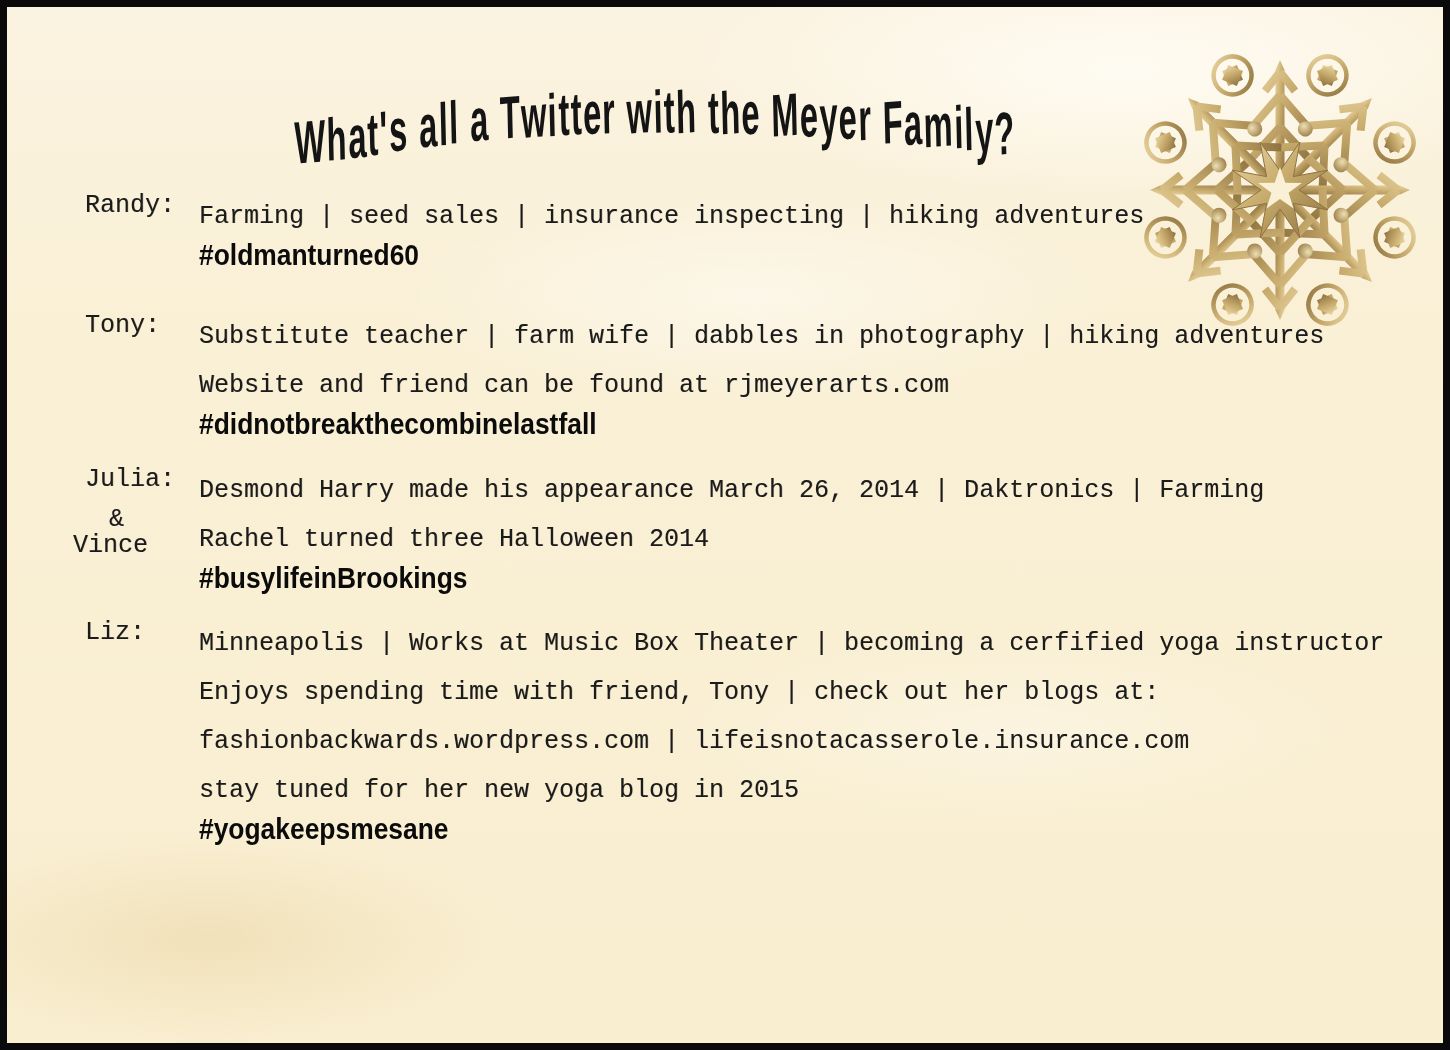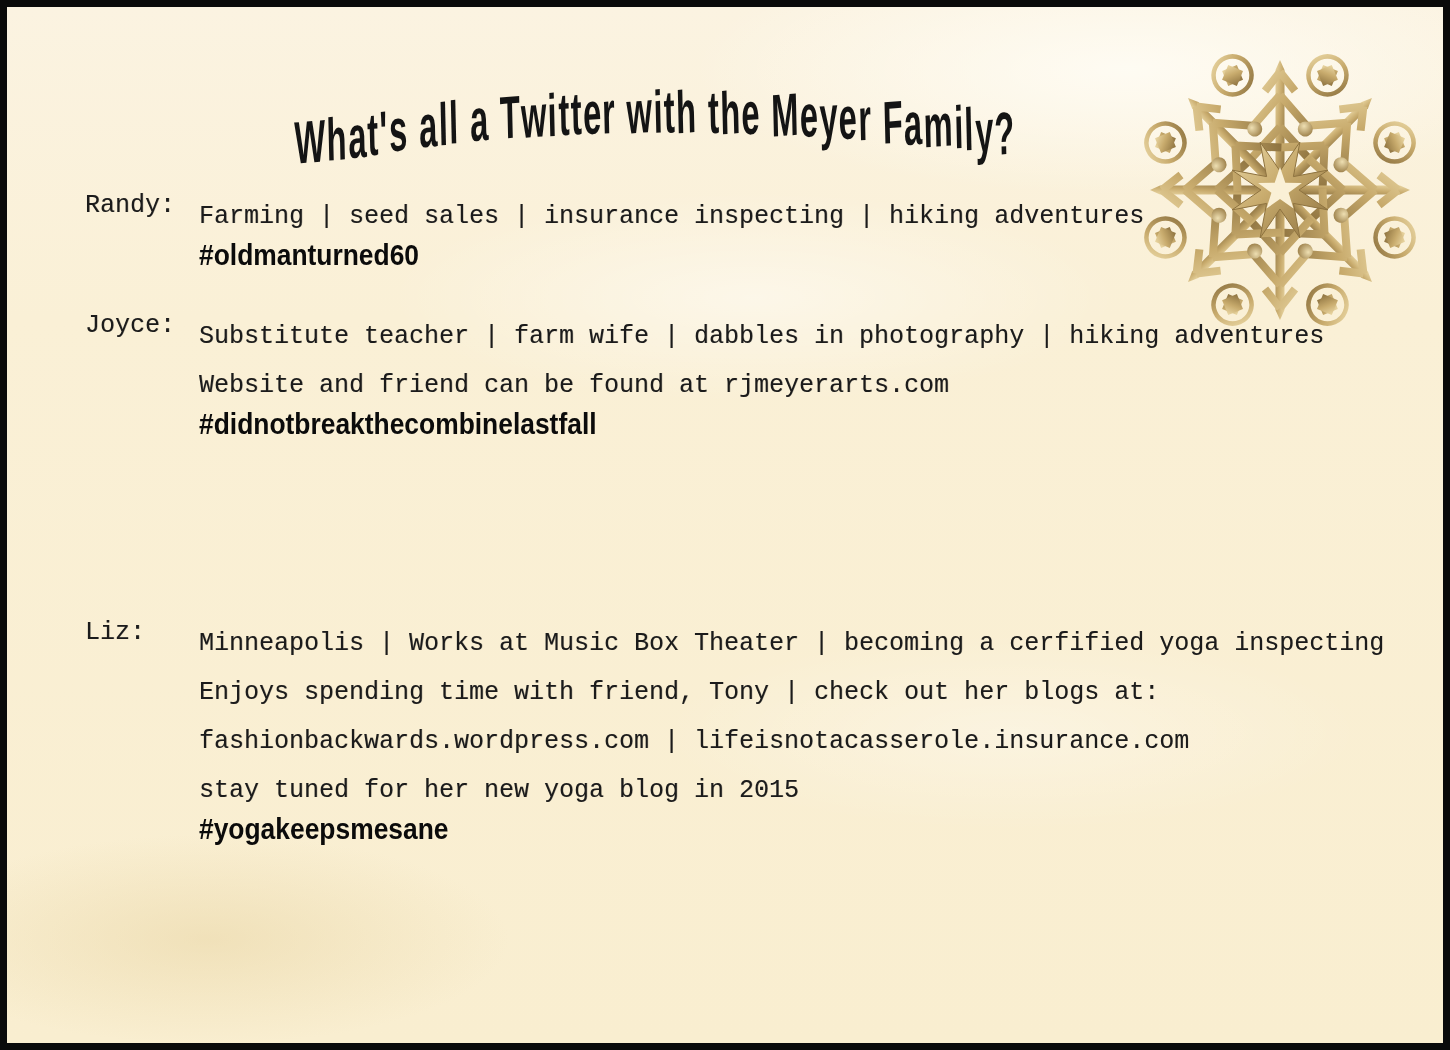--- a/index.html
+++ b/index.html
@@ -131,33 +131,43 @@
 
   <div class="entry" style="top:180px">
     <div class="entry-name">Randy:</div>
     <div class="entry-body">
       <div class="body-line">Farming | seed sales | insurance inspecting | hiking adventures</div>
       <div class="hashtag">#oldmanturned60</div>
     </div>
   </div>
 
   <div class="entry" style="top:300px">
-    <div class="entry-name">Joyce:</div>
+    <div class="entry-name">Tony:</div>
     <div class="entry-body">
       <div class="body-line">Substitute teacher | farm wife | dabbles in photography | hiking adventures</div>
       <div class="body-line">Website and friend can be found at rjmeyerarts.com</div>
       <div class="hashtag">#didnotbreakthecombinelastfall</div>
     </div>
   </div>
 
+  <div class="entry" style="top:454px">
+    <div class="entry-name">Julia:</div>
+    <div class="entry-name name-amp">&amp;</div>
+    <div class="entry-name name-vince">Vince</div>
+    <div class="entry-body">
+      <div class="body-line">Desmond Harry made his appearance March 26, 2014 | Daktronics | Farming</div>
+      <div class="body-line">Rachel turned three Halloween 2014</div>
+      <div class="hashtag">#busylifeinBrookings</div>
+    </div>
+  </div>
 
   <div class="entry" style="top:607px">
     <div class="entry-name">Liz:</div>
     <div class="entry-body">
-      <div class="body-line">Minneapolis | Works at Music Box Theater | becoming a cerfified yoga inspecting</div>
+      <div class="body-line">Minneapolis | Works at Music Box Theater | becoming a cerfified yoga instructor</div>
       <div class="body-line">Enjoys spending time with friend, Tony | check out her blogs at:</div>
       <div class="body-line">fashionbackwards.wordpress.com | lifeisnotacasserole.insurance.com</div>
       <div class="body-line">stay tuned for her new yoga blog in 2015</div>
       <div class="hashtag">#yogakeepsmesane</div>
     </div>
   </div>
 
 
 
 </div>

